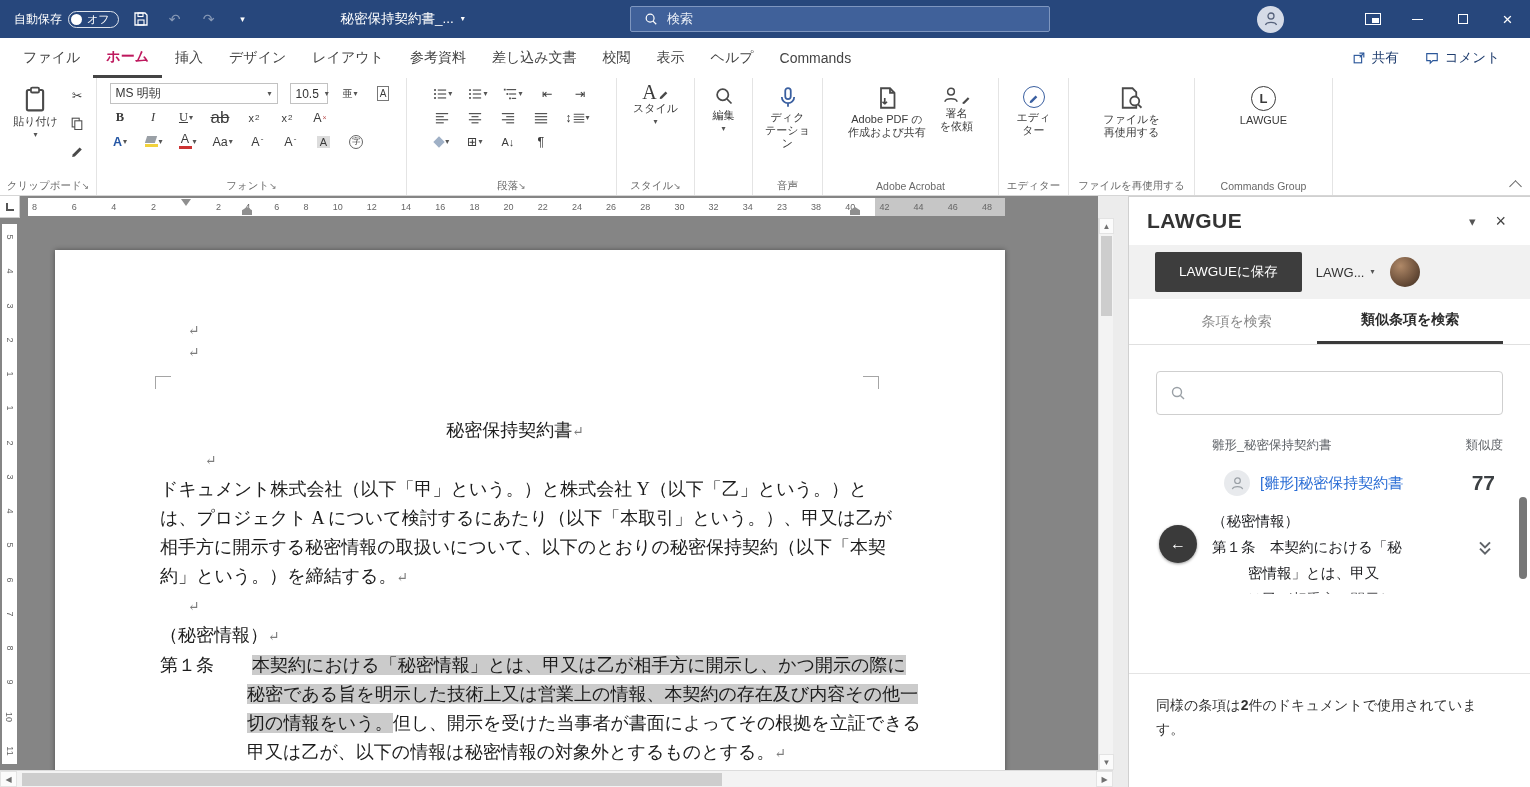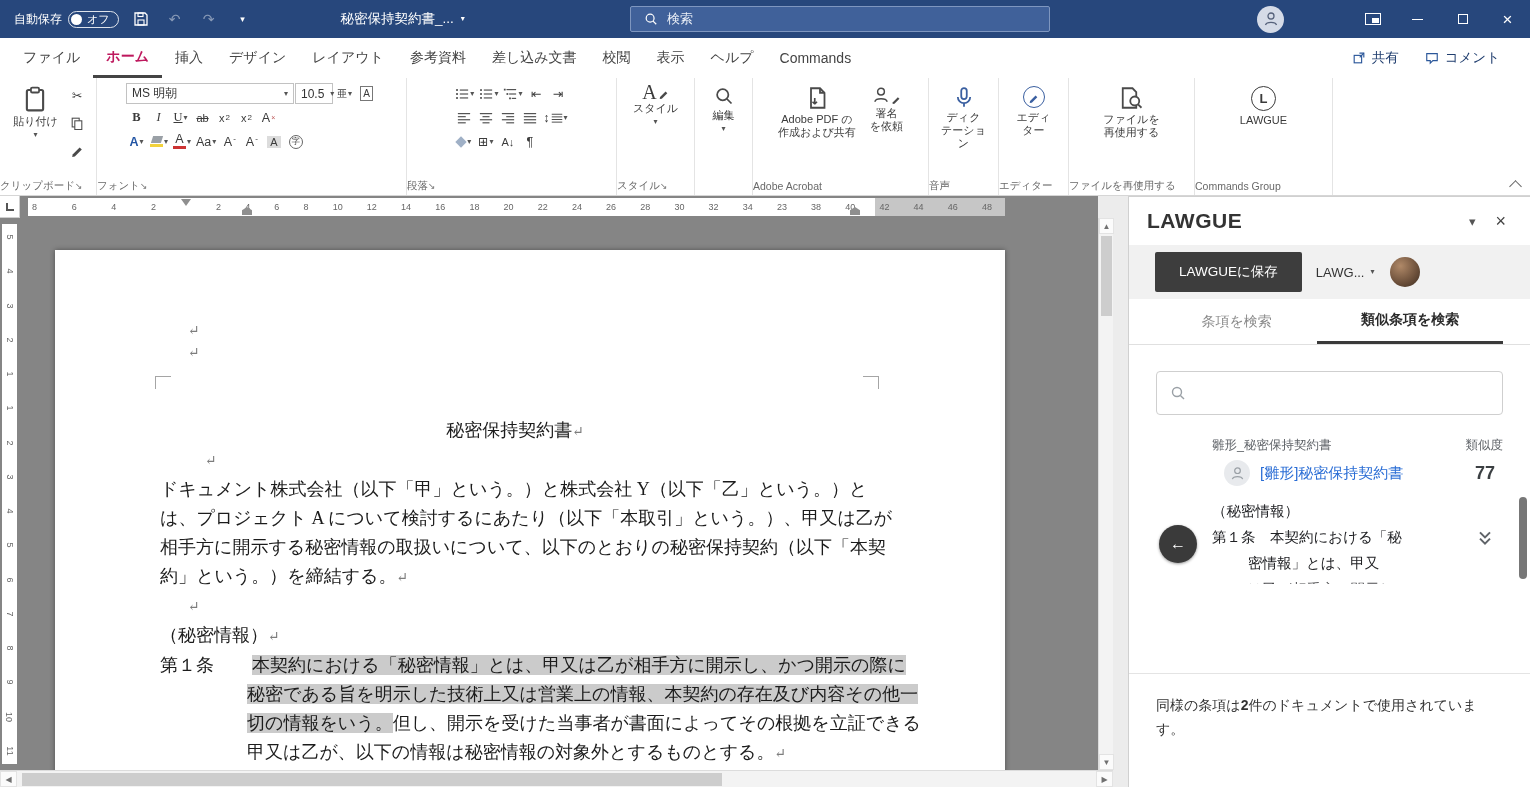--- a/index.html
+++ b/index.html
@@ -29,25 +29,25 @@
 
 .tabrow{position:absolute;left:0;top:38px;width:1530px;height:40px;background:#fff;display:flex;align-items:center}
 .rtab{padding:0 13px;height:40px;display:flex;align-items:center;font-size:14px;color:#444}
 .rtab.active{border-bottom:3px solid #444;font-weight:bold;color:#be185d}
 .tabrow-right{margin-left:auto;display:flex;align-items:center;gap:10px;margin-right:22px}
 .tr-btn{display:flex;align-items:center;gap:6px;font-size:13.5px;color:#1f3d6e;padding:4px 8px}
 
 .ribbon{position:absolute;left:0;top:78px;width:1530px;height:118px;background:#fff;border-bottom:1px solid #d6d6d6;display:flex}
 .grp{display:flex;flex-direction:column;border-right:1px solid #e4e4e4}
 .grp-body{flex:1;display:flex;align-items:flex-start;justify-content:center;padding:5px 5px 0;gap:4px}
-.grp-label{height:19px;font-size:10.5px;color:#696969;display:flex;align-items:center;}
+.grp-label{height:19px;font-size:10.5px;color:#696969;display:flex;align-items:center;justify-content:center;}
 .launch{font-size:9px;color:#777}
 .bigbtn{display:flex;flex-direction:column;align-items:center;gap:3px;padding:3px 5px;font-size:11px;color:#3b3b3b;text-align:center;line-height:13px}
 .rows{display:flex;flex-direction:column;gap:3px}
-.rowline{display:flex;align-items:flex-start;gap:1px}
+.rowline{display:flex;align-items:flex-start;gap:12px}
 .ib{min-width:21px;height:21px;display:inline-flex;align-items:center;justify-content:center;font-size:12.5px;color:#3b3b3b;border-radius:2px;gap:1px;padding:0 2px}
 .combo{border:1px solid #c2c2c2;height:21px;display:flex;align-items:center;gap:6px;padding:0 5px;font-size:12px;color:#333;background:#fff}
 .b{font-weight:bold;font-family:"Liberation Serif",serif}
 .i{font-style:italic;font-family:"Liberation Serif",serif}
 .u{text-decoration:underline;font-family:"Liberation Serif",serif}
 .strike{text-decoration:line-through}
 .subsup{font-size:11px}
 .subsup sub,.subsup sup{font-size:8px}
 .clrbar{display:flex;flex-direction:column;align-items:center;line-height:11px}
 .bar{width:13px;height:3px;margin-top:1px}
@@ -112,24 +112,24 @@
 .p-avatar{width:30px;height:30px;border-radius:50%;margin-left:16px;background:radial-gradient(circle at 35% 30%,#b08968,#6b4f3a 60%,#3a2b20)}
 .p-tabs{height:46px;display:flex;border-bottom:1px solid #e0e0e0;padding:0 27px}
 .p-tab{flex:1;display:flex;align-items:center;justify-content:center;font-size:14px;color:#8a8a8a}
 .p-tab.active{flex:1.15;color:#2b2b2b;font-weight:bold;border-bottom:3px solid #3a3a3a}
 .p-content{padding:26px 27px 0}
 .p-range{width:100%;height:44px;background:#fff;border:1px solid #b9b9b9;border-radius:4px;font-size:15px;color:#333;font-family:inherit;margin-bottom:16px}
 .p-search{height:44px;border:1px solid #cfcfcf;border-radius:4px;display:flex;align-items:center;gap:9px;padding:0 13px}
 .p-search input{border:none;outline:none;flex:1;font-size:14px;font-family:inherit}
 .p-result{margin-left:56px;margin-top:22px;position:relative}
 .pr-head{display:flex;justify-content:space-between;font-size:12.5px;color:#5f6368}
-.pr-main{display:flex;align-items:center;gap:10px;margin-top:6px;margin-left:12px}
+.pr-main{display:flex;align-items:center;gap:10px;margin-top:16px;margin-left:12px}
 .pr-avatar{width:26px;height:26px;border-radius:50%;background:#e8eaed;display:flex;align-items:center;justify-content:center}
 .pr-link{font-size:15px;color:#2a6dd5}
-.pr-score{margin-left:auto;margin-right:8px;font-size:18px;font-weight:bold;color:#3c4043}
+.pr-score{margin-left:auto;margin-right:8px;font-size:21px;font-weight:bold;color:#3c4043}
 .pr-preview{margin-top:12px;font-size:14.5px;line-height:26px;color:#202124;position:relative;padding-right:42px;white-space:nowrap}
 .pr-ind{padding-left:36px}
 .pr-cut{height:8px;overflow:hidden;opacity:.8}
 .pr-chv{position:absolute;right:8px;top:30px}
 .pr-back{position:absolute;left:-53px;top:88px;width:38px;height:38px;border-radius:50%;background:#3a3a3a;color:#fff;border:none;font-size:16px;box-shadow:0 1px 3px rgba(0,0,0,.4)}
 .p-divider{position:absolute;left:0;right:0;top:476px;border-top:1px solid #e4e4e4}
 .p-footer{position:absolute;left:27px;right:27px;top:496px;font-size:14px;line-height:24px;color:#333}
 .p-thumb{position:absolute;right:3px;top:300px;width:8px;height:82px;background:#777;border-radius:4px}
 </style>
 </head>
@@ -389,21 +389,21 @@
               <span class="encl">A</span>
             </span>
         </div>
         <div class="rowline">
           <span class="ib b">B</span>
           <span class="ib i">I</span>
           <span class="ib">
               <span class="u">U</span>
               <span class="caret">▾</span>
             </span>
-          <span class="ib strike" style="font-size:11px">ab</span>
+          <span class="ib strike" style="font-size:17px">ab</span>
           <span class="ib subsup">
               <span>x</span>
               <sub>2</sub>
             </span>
           <span class="ib subsup">
               <span>x</span>
               <sup>2</sup>
             </span>
           <span class="ib">
               <span>A</span>
@@ -557,20 +557,36 @@
               <use href="#sym-search"></use>
             </svg>
           </span>
         <span>編集</span>
         <span class="caret">▾</span>
       </div>
     </div>
     <div class="grp-label"></div>
   </div>
 
+  <div class="grp" style="width:70px">
+    <div class="grp-body">
+      <div class="bigbtn">
+        <span>
+            <svg width="22" height="22" color="#3a5fa0">
+              <use href="#sym-mic"></use>
+            </svg>
+          </span>
+        <span><span>ディク</span><br><span>テーション</span></span>
+      </div>
+    </div>
+    <div class="grp-label">
+        <span>音声</span>
+      </div>
+  </div>
+
   <div class="grp" style="width:176px">
     <div class="grp-body">
       <div class="bigbtn">
         <span>
             <svg width="24" height="24" color="#4a4a4a">
               <use href="#sym-pdf"></use>
             </svg>
           </span>
         <span><span>Adobe PDF の</span><br><span>作成および共有</span></span>
       </div>
@@ -581,36 +597,20 @@
             </svg>
             <svg width="10" height="10" color="#4a4a4a">
               <use href="#sym-pen"></use>
             </svg>
           </span>
         <span><span>署名</span><br><span>を依頼</span></span>
       </div>
     </div>
     <div class="grp-label">
         <span>Adobe Acrobat</span>
-      </div>
-  </div>
-
-  <div class="grp" style="width:70px">
-    <div class="grp-body">
-      <div class="bigbtn">
-        <span>
-            <svg width="22" height="22" color="#3a5fa0">
-              <use href="#sym-mic"></use>
-            </svg>
-          </span>
-        <span><span>ディク</span><br><span>テーション</span></span>
-      </div>
-    </div>
-    <div class="grp-label">
-        <span>音声</span>
       </div>
   </div>
 
   <div class="grp" style="width:70px">
     <div class="grp-body">
       <div class="bigbtn">
         <span class="editor-circ">
             <svg width="11" height="11" color="#3a5fa0">
               <use href="#sym-pen"></use>
             </svg>

